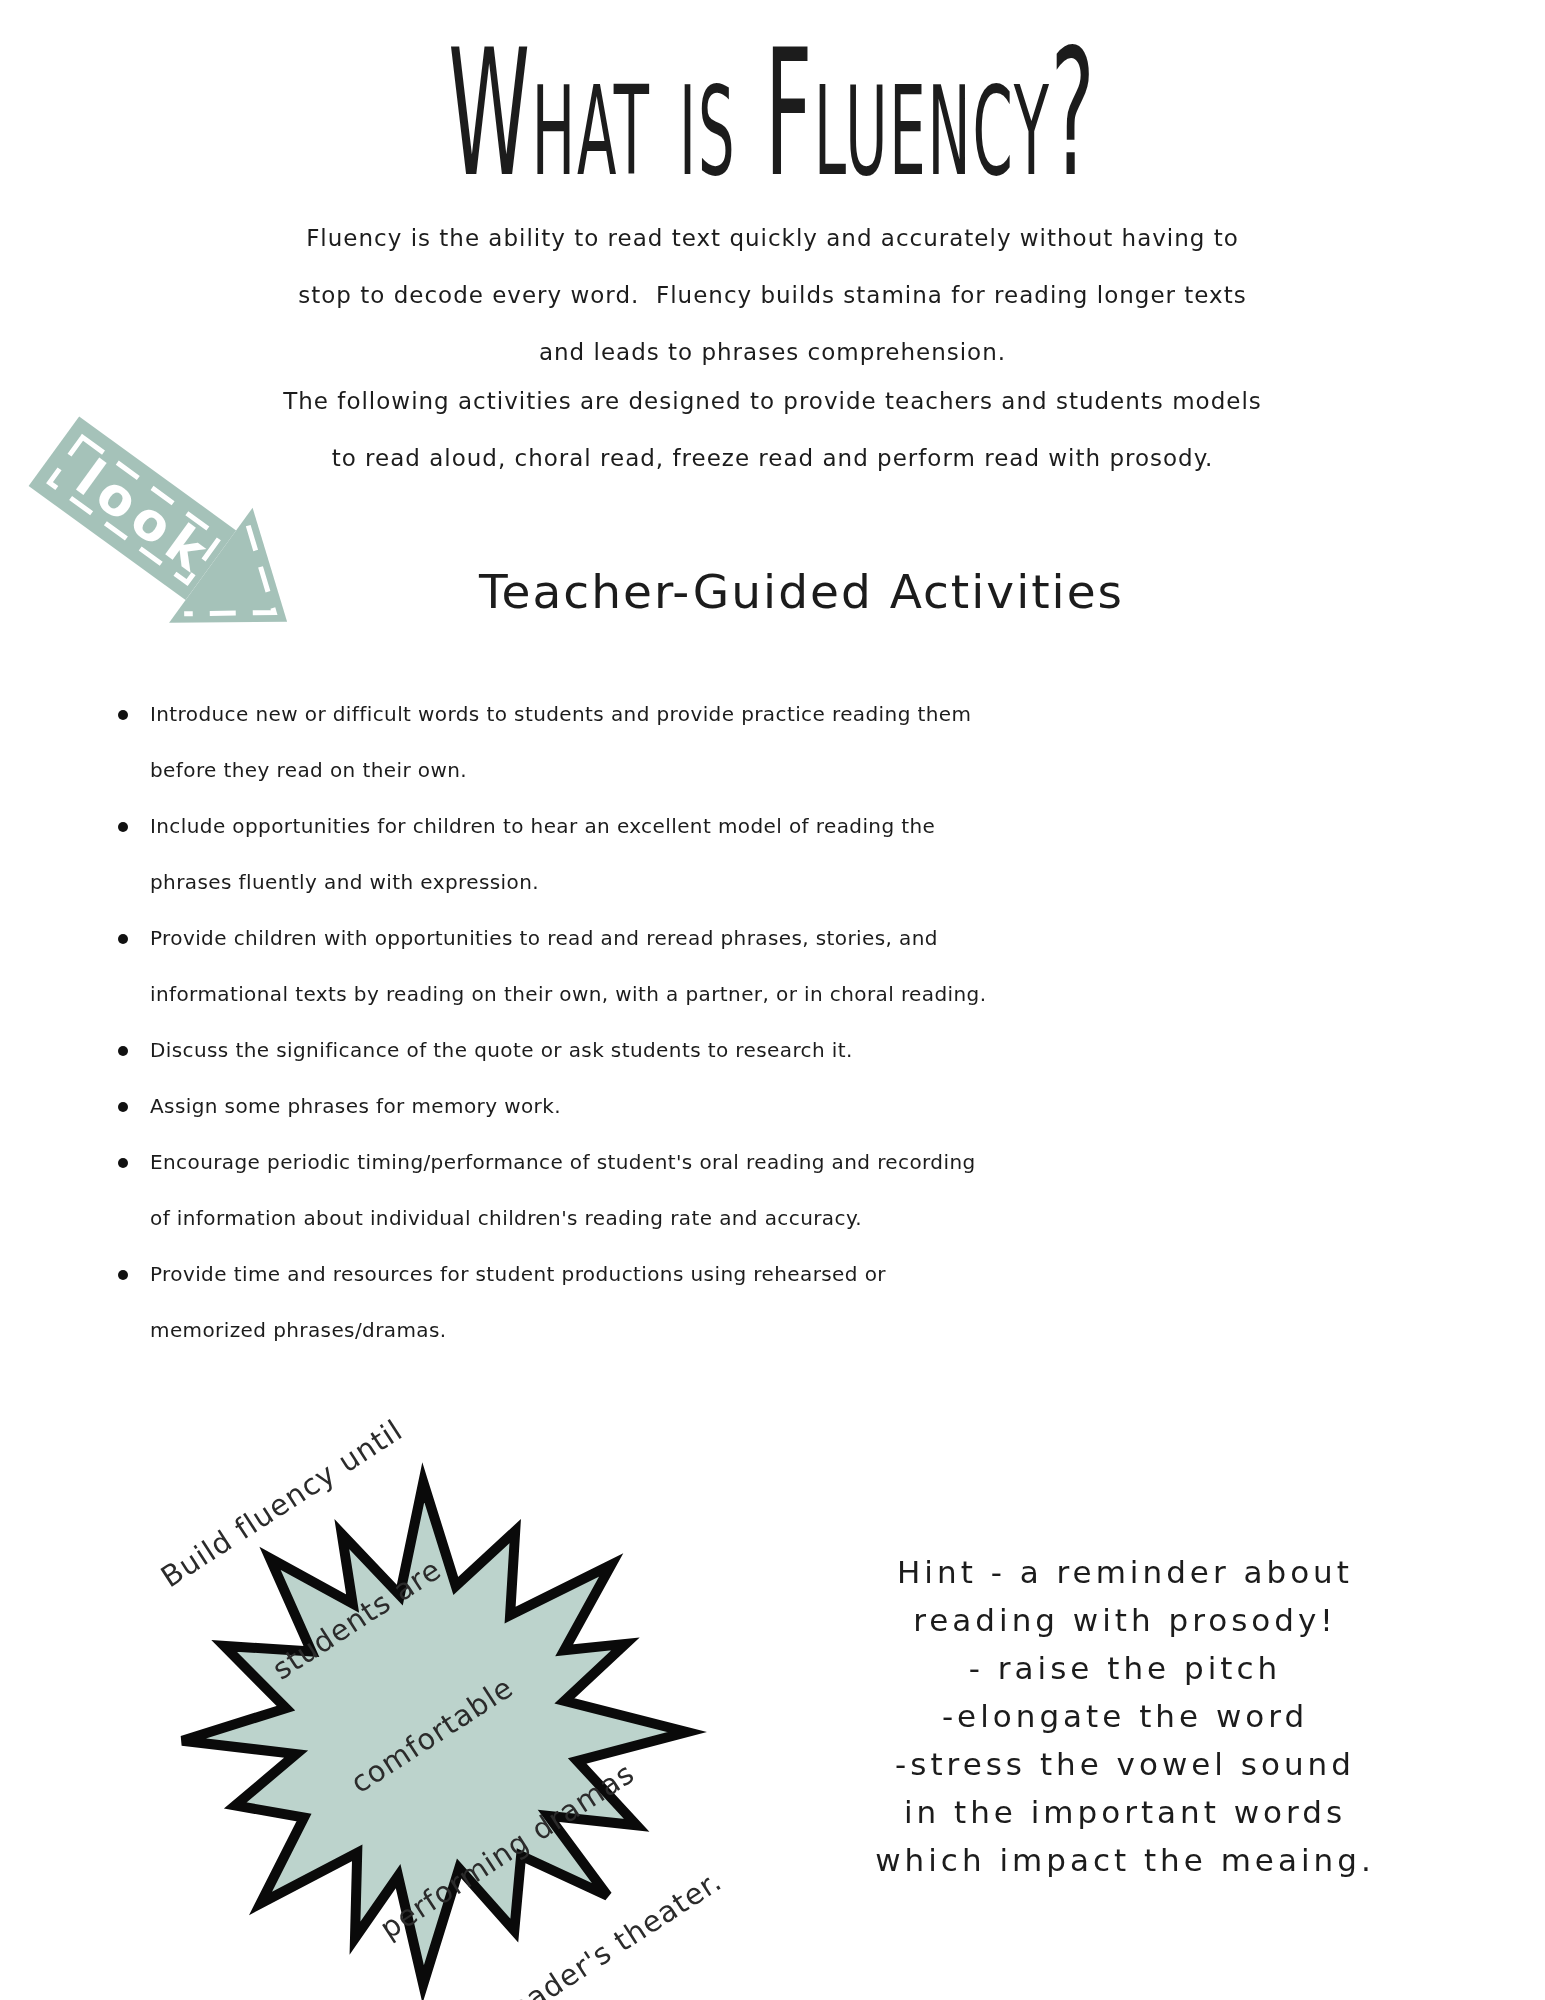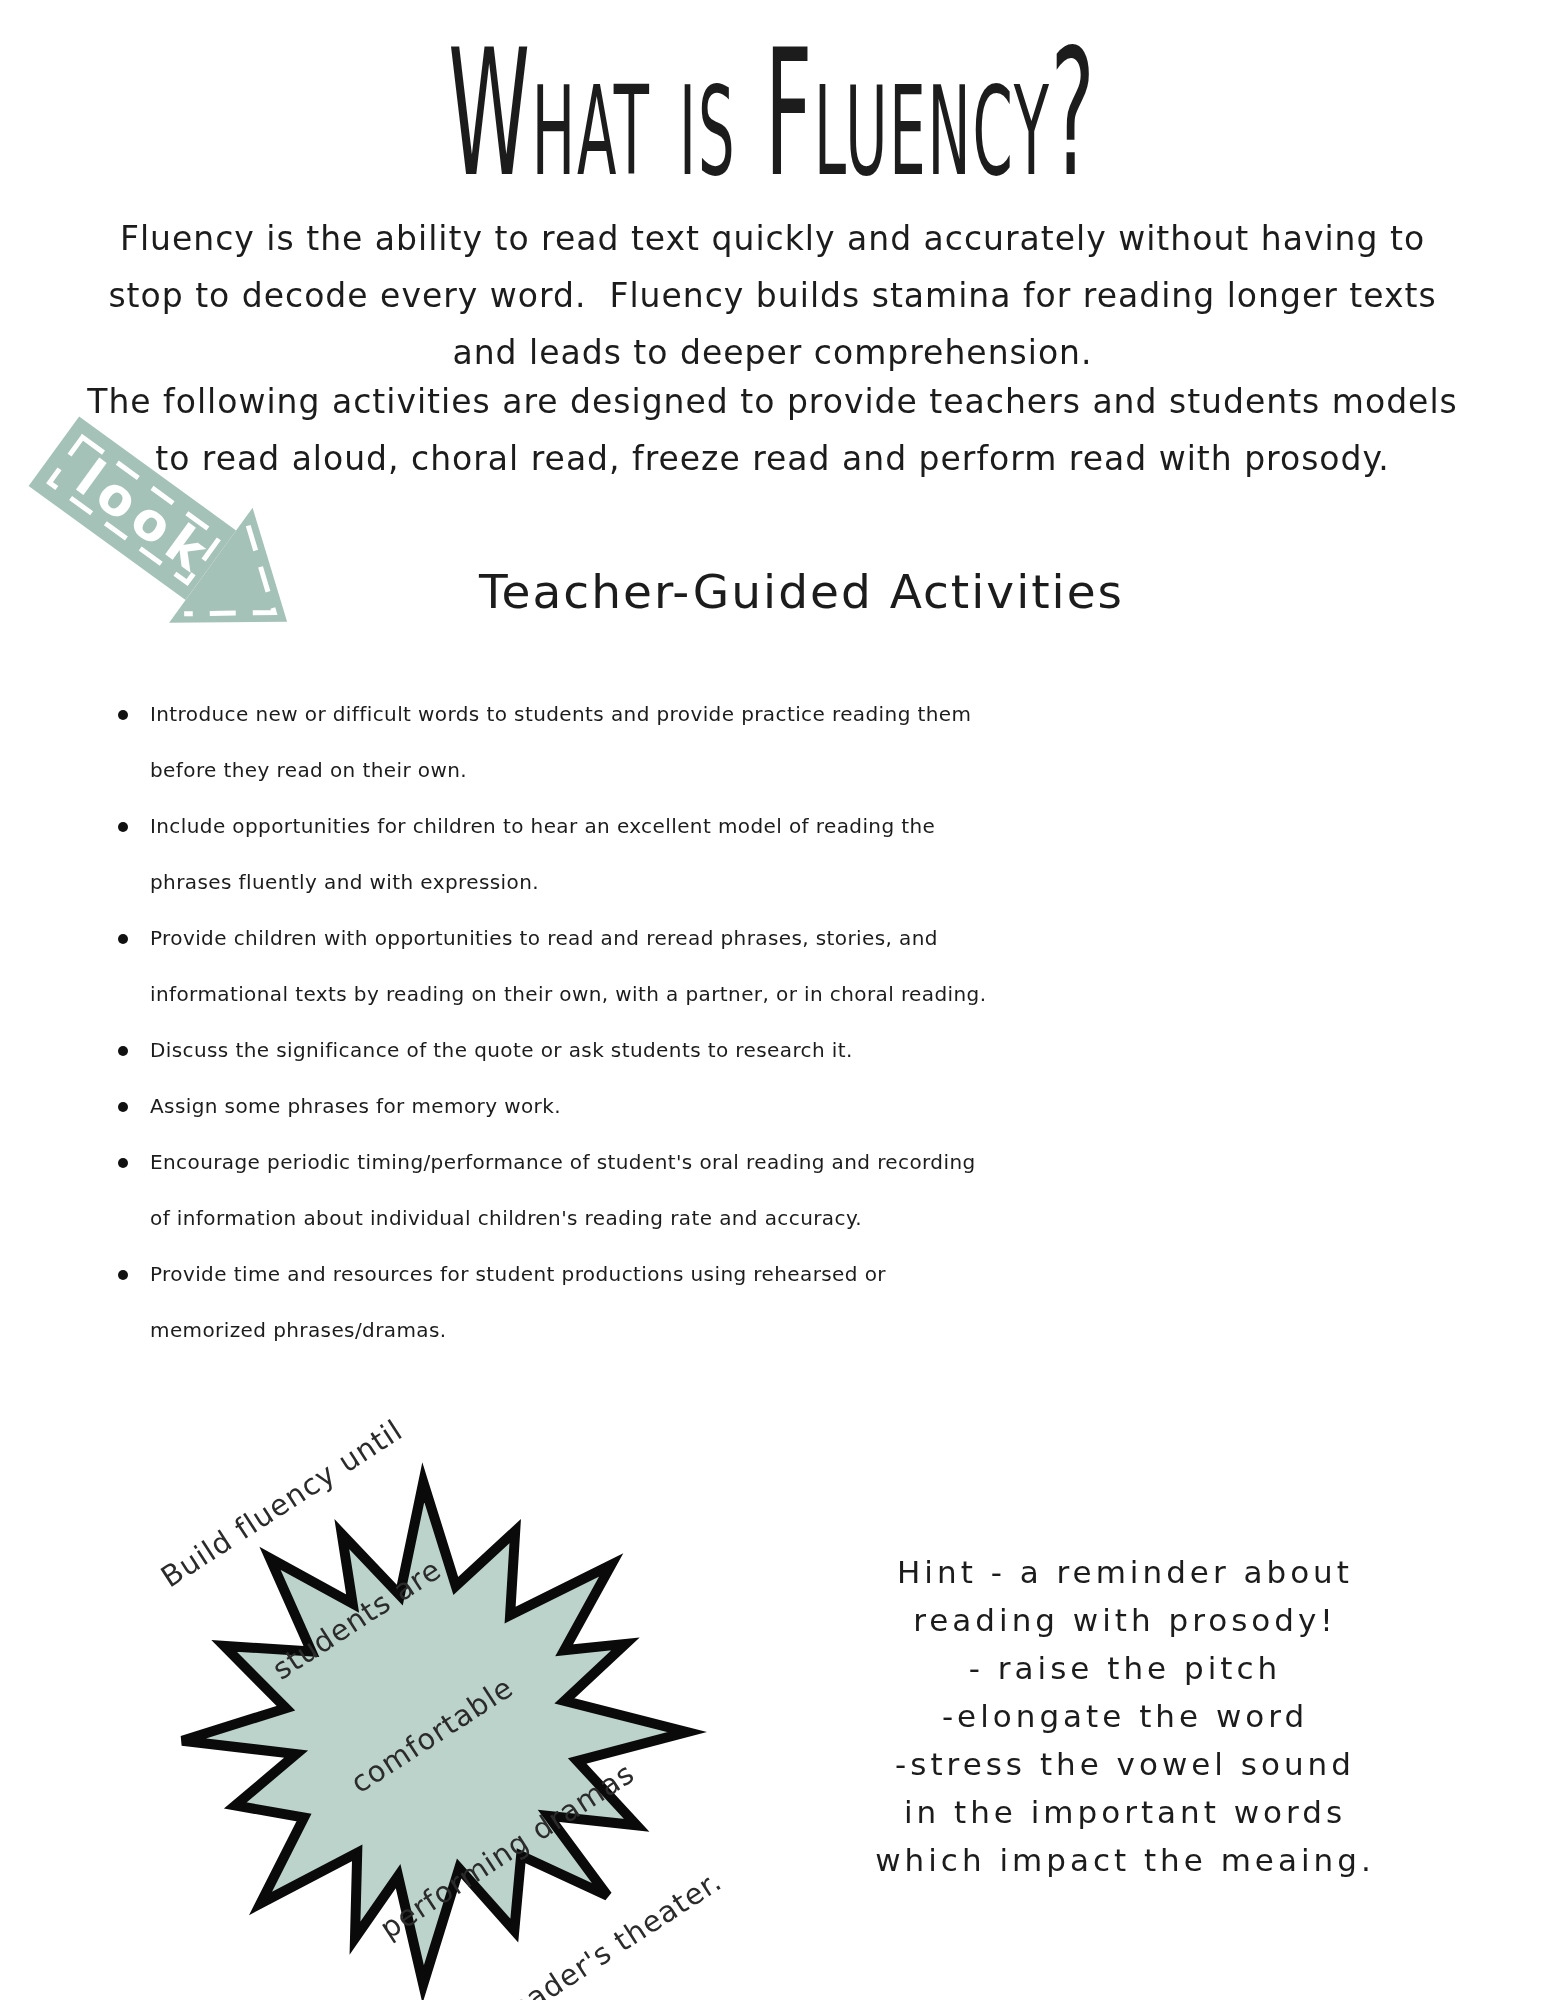--- a/index.html
+++ b/index.html
@@ -34,21 +34,21 @@
     transform: scale(0.48, 1.02);
     transform-origin: 50% 50%;
     white-space: pre;
   }
 
   
   .intro1 { position: absolute; top: 210px; left: 0; width: 100%; }
   .intro2 { position: absolute; top: 373px; left: 0; width: 100%; }
   .intro-line {
     text-align: center;
-    font-size: 33px;
+    font-size: 23px;
     line-height: 57px;
     letter-spacing: 1px;
     white-space: pre;
   }
 
   
   .look-arrow {
     position: absolute;
     left: 22px;
     top: 452px;
@@ -149,21 +149,21 @@
 
 <div class="page">
 
   <div class="title-wrap">
     <h1 class="title">What is Fluency?</h1>
   </div>
 
   <div class="intro1">
     <div class="intro-line">Fluency is the ability to read text quickly and accurately without having to</div>
     <div class="intro-line">stop to decode every word.  Fluency builds stamina for reading longer texts</div>
-    <div class="intro-line">and leads to deeper comprehension.</div>
+    <div class="intro-line">and leads to phrases comprehension.</div>
   </div>
 
   <div class="intro2">
     <div class="intro-line">The following activities are designed to provide teachers and students models</div>
     <div class="intro-line">to read aloud, choral read, freeze read and perform read with prosody.</div>
   </div>
 
   <div class="look-arrow">
     <svg width="300" height="170" viewBox="0 0 300 170">
       <rect x="4" y="42" width="194" height="86" fill="#a5c2b9"></rect>

